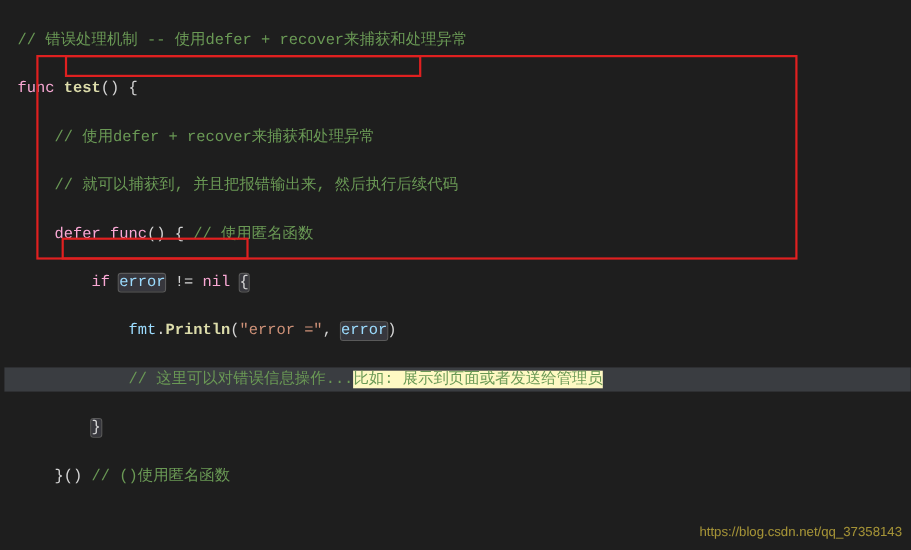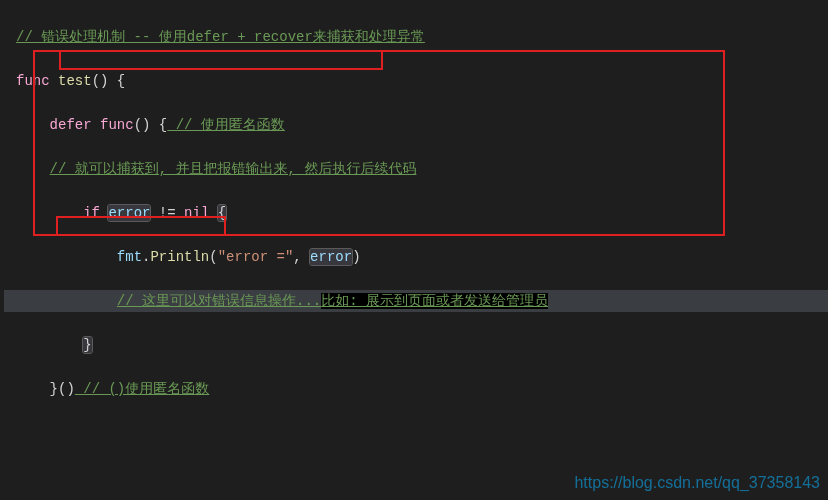--- a/index.html
+++ b/index.html
@@ -13,59 +13,60 @@
     height: 500px;
     overflow: hidden;
     position: relative;
   }
   .editor {
     padding: 4px 0 0 4px;
     position: relative;
     white-space: pre;
   }
   .line { display: block; padding-left: 12px; }
-  .c-comment { color: #6a9955; text-decoration: underline; }
+  .c-comment { color: #6a9955; }
   .c-key { color: #f9a8d4; }
-  .c-func { color: #dcdcaa; }
+  .c-func { color: #dcdcaa; font-weight: bold; }
   .c-ident { color: #9cdcfe; }
   .c-str { color: #ce9178; }
   .c-punc { color: #d4d4d4; }
   .c-op { color: #d4d4d4; }
   .word-hl {
     background: #37373d;
     outline: 1px solid #5a5a5a;
     border-radius: 2px;
   }
-  .sel { background: #000000; text-align: center; }
+  .sel { background: #fef9c3; text-align: center; }
   .hl-bg {
     background: #3a3d41;
   }
   .box {
     position: absolute;
     border: 2px solid #e02020;
     pointer-events: none;
   }
   .watermark {
     position: absolute;
     right: 8px;
     bottom: 6px;
-    color: #0ea5e9;
-    font-size: 16px;
+    color: #fde047;
+    font-size: 12px;
     font-family: Arial, sans-serif;
     opacity: 0.6;
   }
 </style>
 </head>
 <body>
 
 <div class="editor">
 <span class="line"><span class="c-comment">// 错误处理机制 -- 使用defer + recover来捕获和处理异常</span></span>
 <span class="line"><span class="c-key">func</span> <span class="c-func">test</span><span class="c-punc">() {</span></span>
+<span class="line">    <span class="c-comment">// 使用defer + recover来捕获和处理异常</span></span>
+<span class="line">    <span class="c-comment">// 就可以捕获到, 并且把报错输出来, 然后执行后续代码</span></span>
 <span class="line">    <span class="c-key">defer</span> <span class="c-key">func</span><span class="c-punc">() {</span><span class="c-comment"> // 使用匿名函数</span></span>
-<span class="line">    <span class="c-comment">// 就可以捕获到, 并且把报错输出来, 然后执行后续代码</span></span>
 <span class="line">        <span class="c-key">if</span> <span class="c-ident word-hl">error</span> <span class="c-op">!=</span> <span class="c-key">nil</span> <span class="c-punc word-hl">{</span></span>
 <span class="line">            <span class="c-ident">fmt</span><span class="c-punc">.</span><span class="c-func">Println</span><span class="c-punc">(</span><span class="c-str">"error ="</span><span class="c-punc">, </span><span class="c-ident word-hl">error</span><span class="c-punc">)</span></span>
 <span class="line hl-bg">            <span class="c-comment">// 这里可以对错误信息操作...</span><span class="c-comment sel">比如: 展示到页面或者发送给管理员</span></span>
 <span class="line">        <span class="c-punc word-hl">}</span></span>
 <span class="line">    <span class="c-punc">}()</span><span class="c-comment"> // ()使用匿名函数</span></span>
 
 
 
 
 

